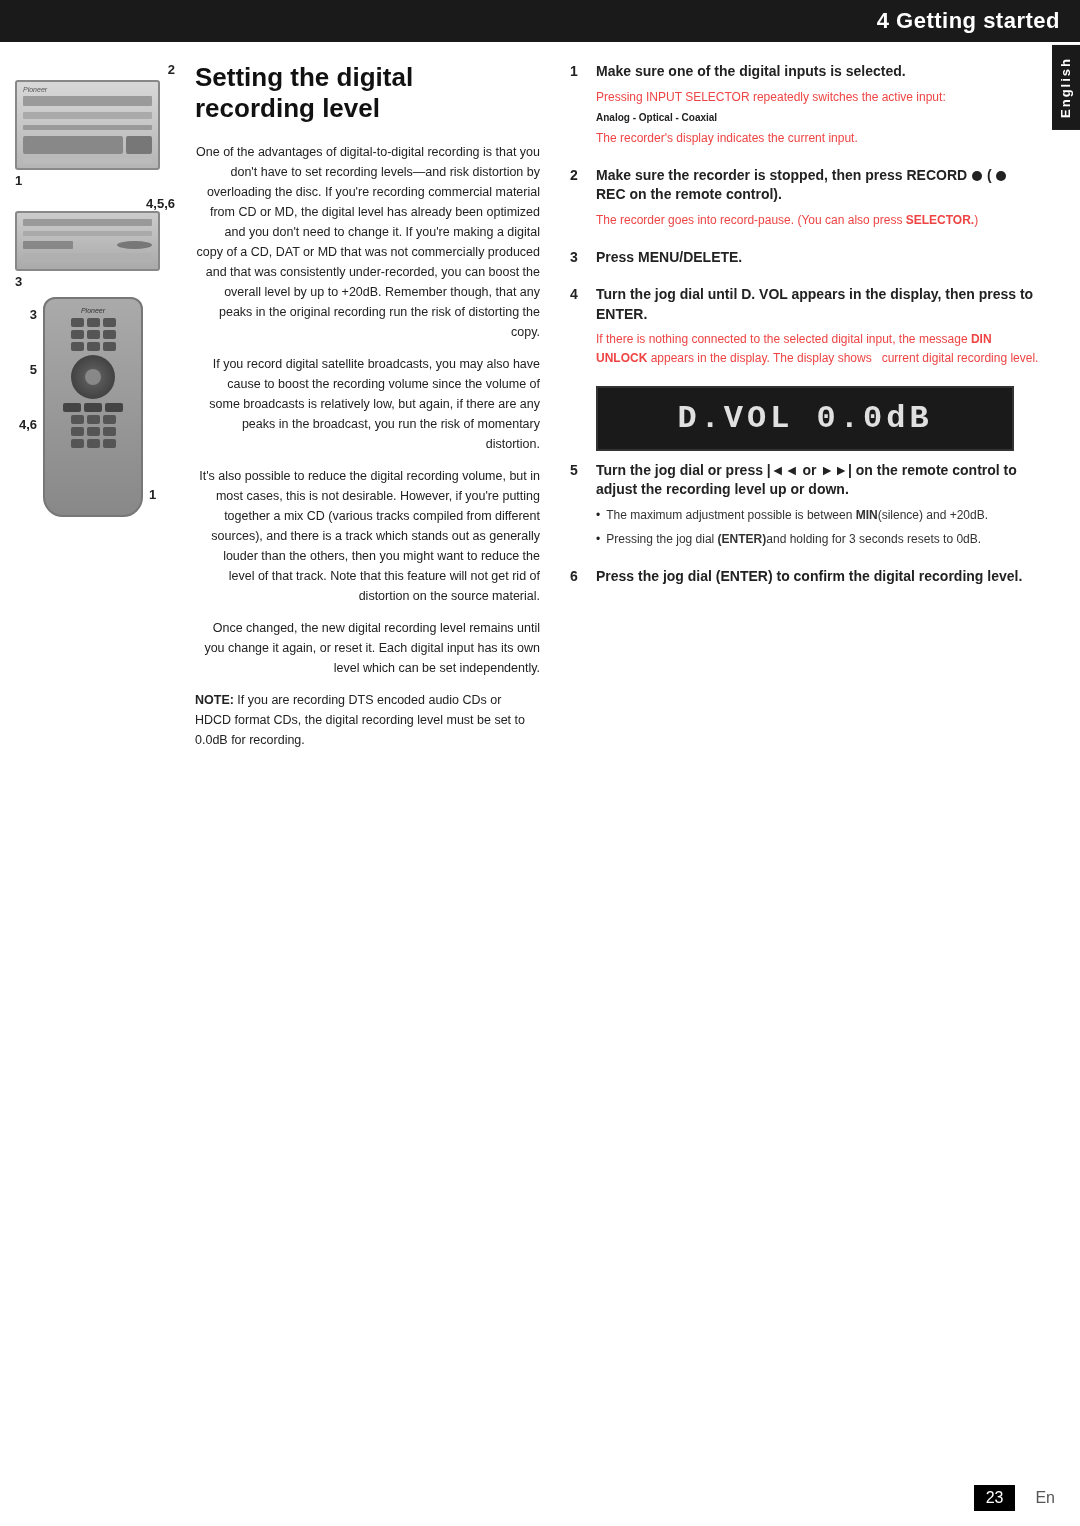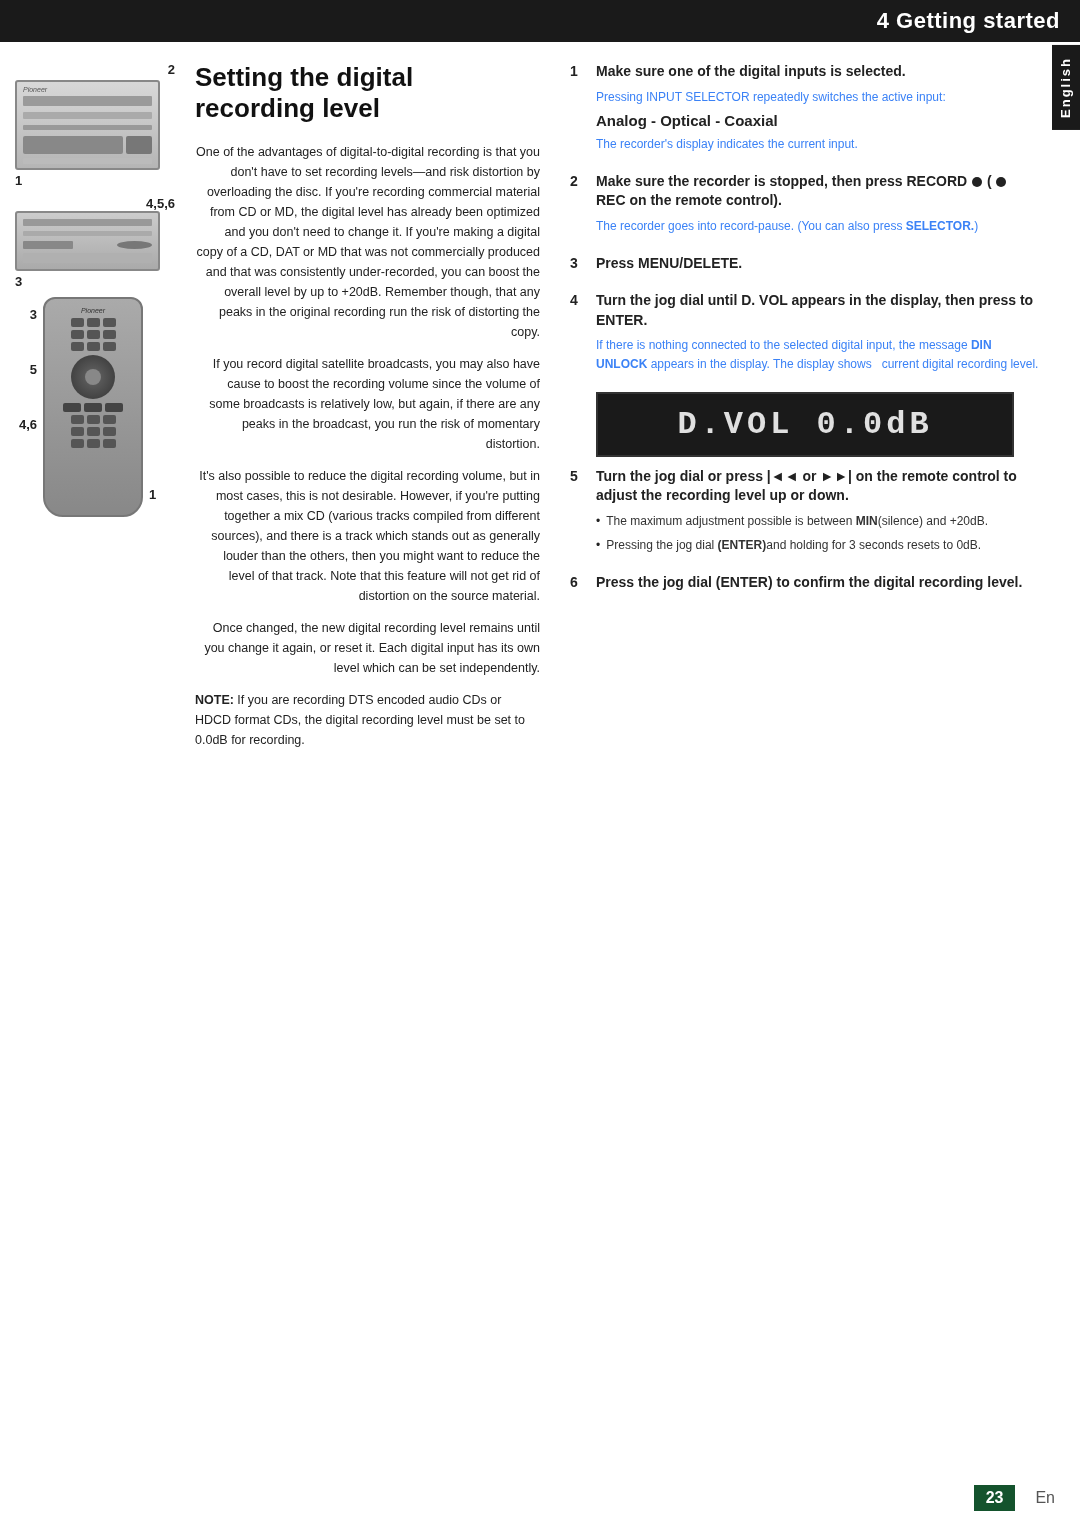--- a/index.html
+++ b/index.html
@@ -115,26 +115,26 @@
     .step-title {
       font-size: 14px;
       font-weight: bold;
       line-height: 1.4;
       flex: 1;
     }
 
     .step-body {
       font-size: 12px;
       line-height: 1.55;
-      color: #3b82f6;
+      color: #ef4444;
       margin-left: 26px;
     }
 
     .analog-optical {
-      font-size: 15px;
+      font-size: 10px;
       font-weight: bold;
       margin: 6px 0 6px 26px;
     }
 
     
     .dvol-box {
       background: #1a1a1a;
       color: #e0e0e0;
       font-family: 'Courier New', monospace;
       font-size: 32px;
@@ -169,24 +169,24 @@
     .footer {
       position: absolute;
       bottom: 15px;
       right: 25px;
       display: flex;
       align-items: center;
       gap: 8px;
     }
 
     .page-num-box {
-      background: #14532d;
+      background: #000000;
       color: #fff;
       font-size: 16px;
-      font-weight: bold;
+      font-weight: normal;
       padding: 4px 12px;
     }
 
     .footer-en {
       font-size: 16px;
       color: #555;
       margin-left: 12px;
     }
 
     .img-wrapper {

